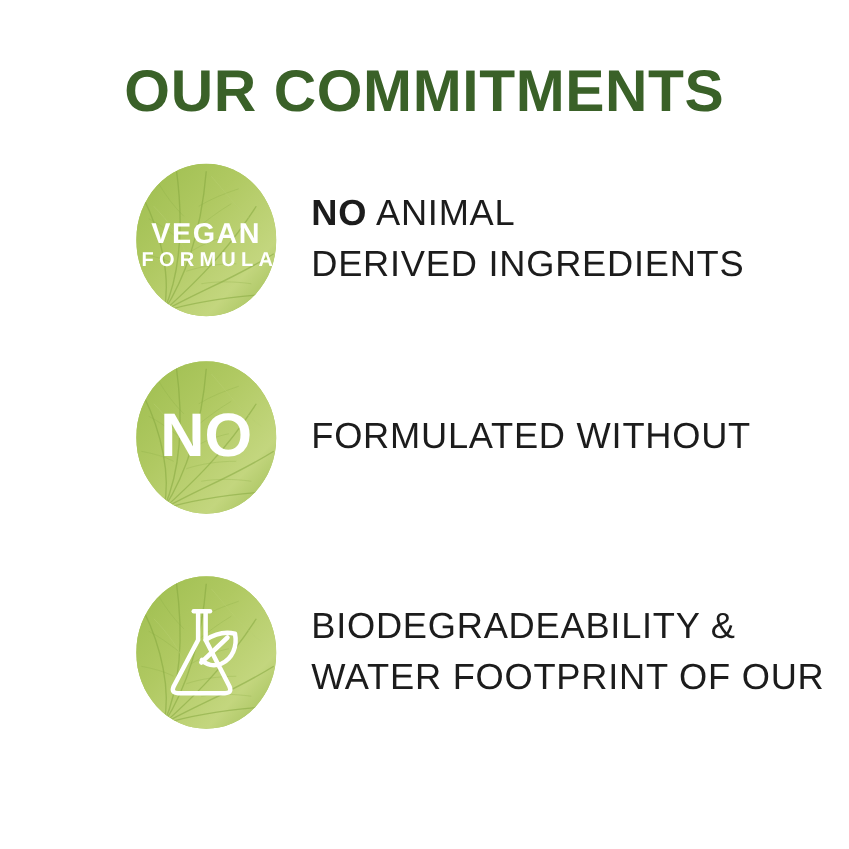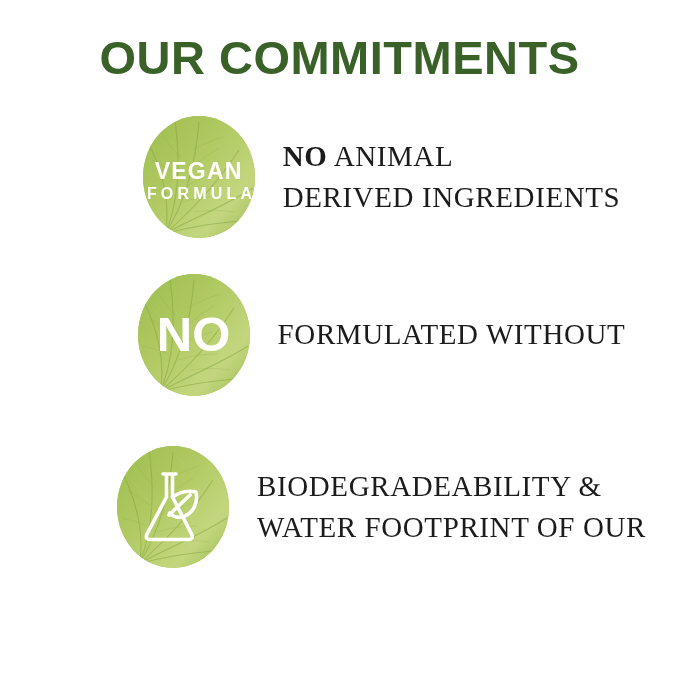--- a/index.html
+++ b/index.html
@@ -12,45 +12,44 @@
     height: 679px;
     background: #ffffff;
     font-family: "Liberation Sans", sans-serif;
     overflow: hidden;
     position: relative;
   }
 
   
   .title-block {
     width: 679px;
-    padding-top: 32px;
+    padding-top: 47px;
     text-align: center;
   }
   .title-line {
     color: #3a6128;
     font-family: "Liberation Sans", sans-serif;
     font-weight: 700;
     font-size: 47px;
     line-height: 52px;
     letter-spacing: 0.5px;
     text-transform: uppercase;
     white-space: nowrap;
   }
 
   
   .rows {
     margin-top: 18px;
   }
   .row {
     display: flex;
     align-items: center;
-    padding-left: 84px;
+    padding-left: 109px;
     box-sizing: border-box;
     width: 679px;
-    justify-content: center;
   }
   .row-1 { height: 150px; }
   .row-2 { height: 165px; }
   .row-3 { height: 180px; }
 
   
   .badge {
     position: relative;
     width: 112px;
     height: 122px;
@@ -100,21 +99,21 @@
     top: 50%;
     transform: translate(-50%, -50%);
     width: 70px;
     height: 74px;
   }
 
   
   .row-text {
     margin-left: 28px;
     color: #1c1c1c;
-    font-family: Liberation Serif, serif;
+    font-family: Liberation Sans, sans-serif;
     font-weight: 300;
     font-size: 29px;
     line-height: 41px;
     letter-spacing: 0.6px;
     text-transform: uppercase;
     white-space: nowrap;
   }
   .row-text .b {
     font-weight: 700;
   }

